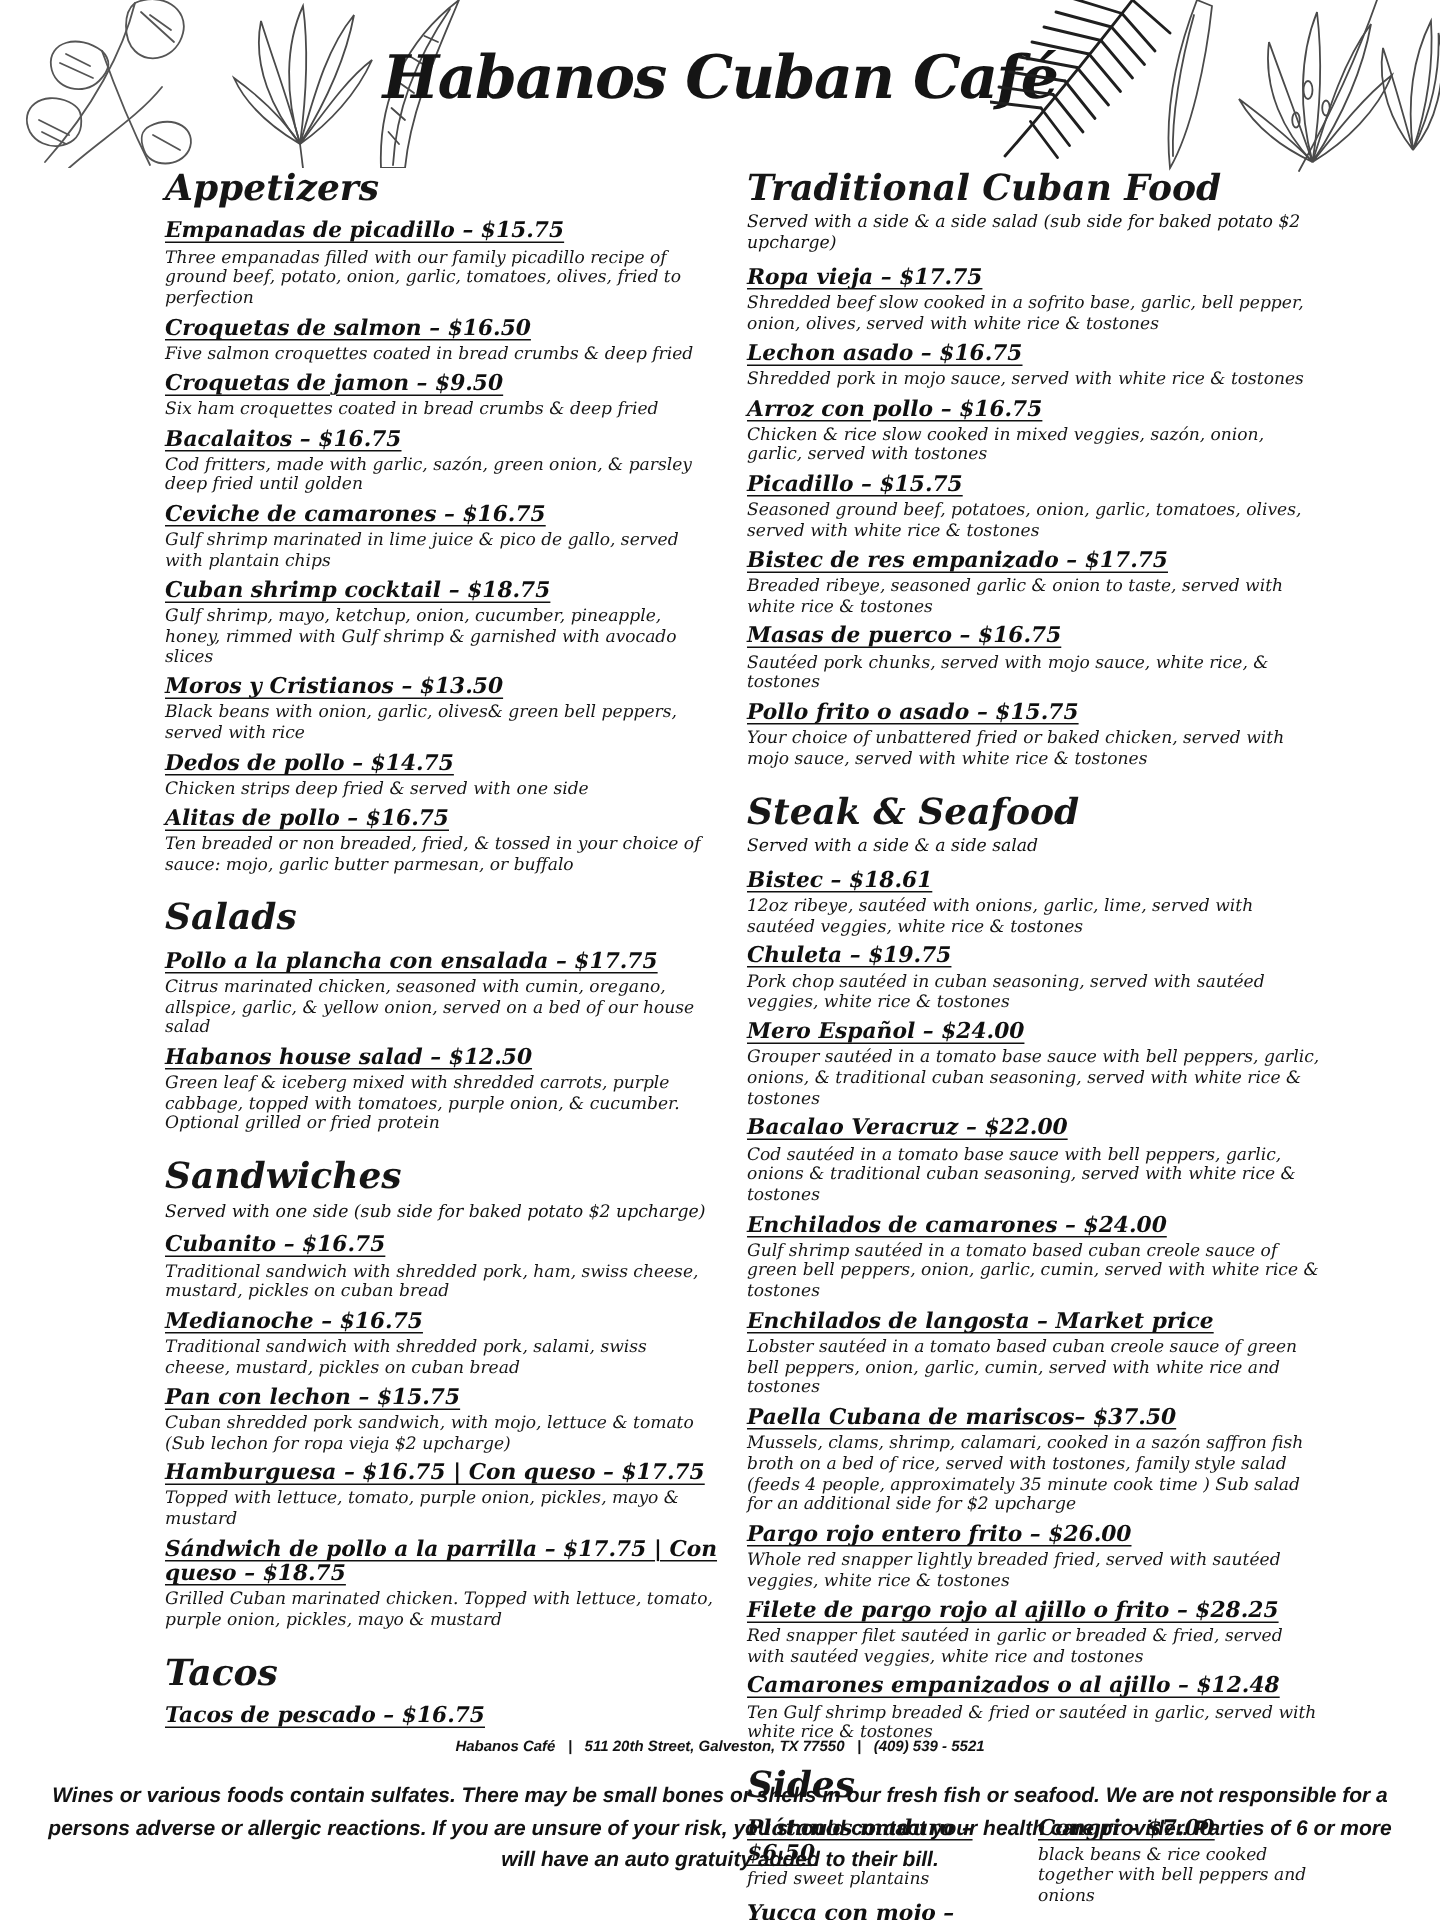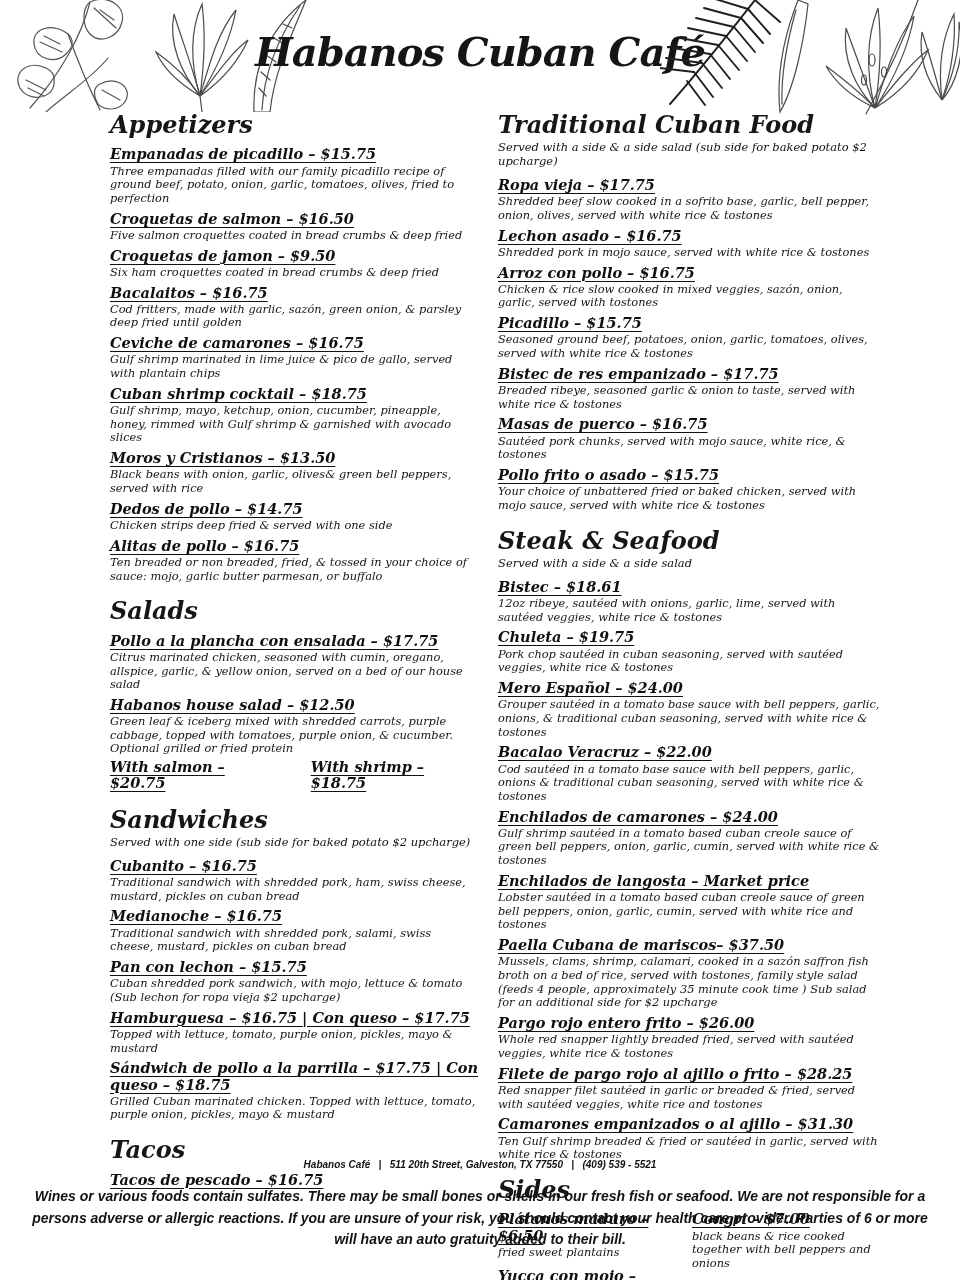--- a/index.html
+++ b/index.html
@@ -143,24 +143,20 @@
         </section>
         <section class="menu-section">
           <h2 class="sec-h">Salads</h2>
           <div class="item">
             <div class="item-name">Pollo a la plancha con ensalada – $17.75</div>
             <div class="item-desc">Citrus marinated chicken, seasoned with cumin, oregano, allspice, garlic, &amp; yellow onion, served on a bed of our house salad</div>
           </div>
           <div class="item">
             <div class="item-name">Habanos house salad – $12.50</div>
             <div class="item-desc">Green leaf &amp; iceberg mixed with shredded carrots, purple cabbage, topped with tomatoes, purple onion, &amp; cucumber. Optional grilled or fried protein</div>
-            <div class="variant-row">
-              <span class="item-name">With salmon – $20.75</span>
-              <span class="item-name">With shrimp – $18.75</span>
-            </div>
           </div>
         </section>
         <section class="menu-section">
           <h2 class="sec-h">Sandwiches</h2>
           <p class="sec-note">Served with one side (sub side for baked potato $2 upcharge)</p>
           <div class="item">
             <div class="item-name">Cubanito – $16.75</div>
             <div class="item-desc">Traditional sandwich with shredded pork, ham, swiss cheese, mustard, pickles on cuban bread</div>
           </div>
           <div class="item">
@@ -253,21 +249,21 @@
           </div>
           <div class="item">
             <div class="item-name">Pargo rojo entero frito – $26.00</div>
             <div class="item-desc">Whole red snapper lightly breaded fried, served with sautéed veggies, white rice &amp; tostones</div>
           </div>
           <div class="item">
             <div class="item-name">Filete de pargo rojo al ajillo o frito – $28.25</div>
             <div class="item-desc">Red snapper filet sautéed  in garlic or breaded &amp; fried, served with sautéed veggies, white rice and tostones</div>
           </div>
           <div class="item">
-            <div class="item-name">Camarones empanizados o al ajillo – $31.30</div>
+            <div class="item-name">Camarones empanizados o al ajillo – $12.48</div>
             <div class="item-desc">Ten Gulf shrimp breaded &amp; fried or sautéed in garlic, served with white rice &amp; tostones</div>
           </div>
         </section>
         <section class="menu-section">
           <h2 class="sec-h">Sides</h2>
           <div class="sides-cols">
             <div class="sides-col">
               <div class="item">
                 <div class="item-name">Plátanos maduro – $6.50</div>
                 <div class="item-desc">fried sweet plantains</div>

